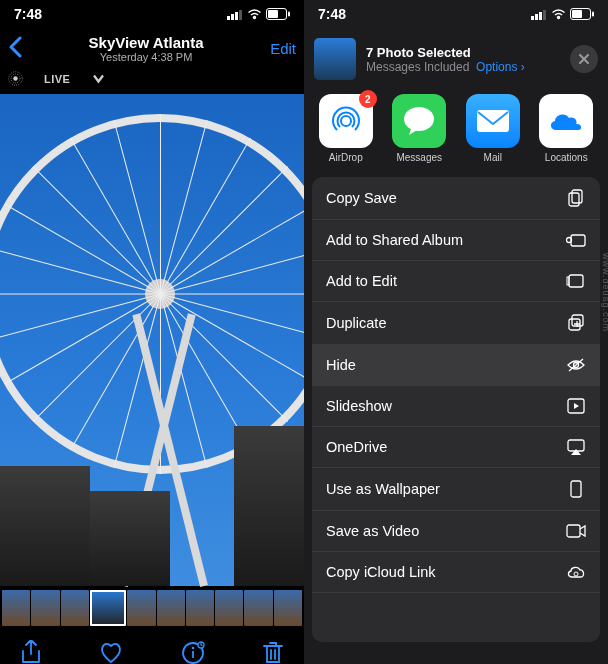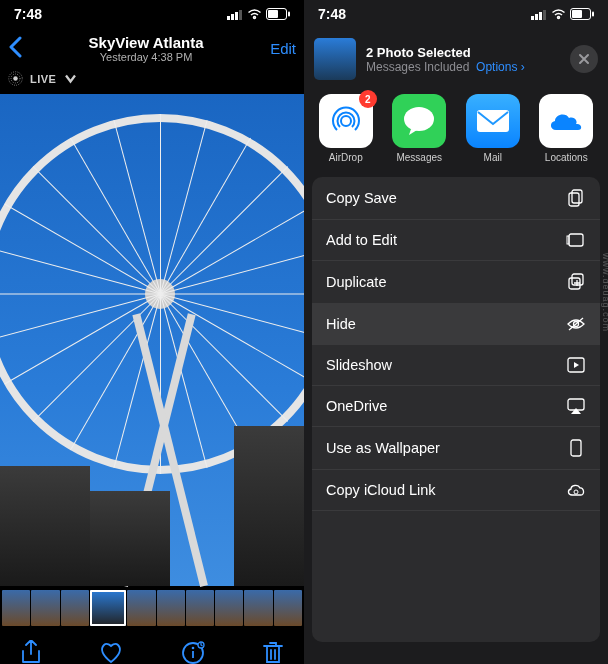--- a/index.html
+++ b/index.html
@@ -21,21 +21,21 @@
 .status svg { display: block; }
 
 
 .lhdr { display: flex; align-items: center; justify-content: flex-end; padding: 6px 8px 2px 8px; }
 .lhdr .back { color: #2e8eff; }
 .lhdr .title { text-align: center; flex: 1; }
 .lhdr .title .t1 { font-size: 15px; font-weight: 600; }
 .lhdr .title .t2 { font-size: 11px; color: #b0b0b0; }
 .lhdr .edit { color: #2e8eff; font-size: 15px; }
 
-.live-badge { display: inline-flex; align-items: center; gap: 7px; margin: 6px 0 0 8px; color: #cfcfcf; font-size: 11px; font-weight: 600; letter-spacing: .5px; }
+.live-badge { display: inline-flex; align-items: center; gap: 21px; margin: 6px 0 0 8px; color: #cfcfcf; font-size: 11px; font-weight: 600; letter-spacing: .5px; }
 .live-badge svg { width: 15px; height: 15px; }
 
 .photo-area { width: 304px; height: 492px; position: relative; margin-top: 4px; }
 .sky { position: absolute; inset: 0; background: linear-gradient(#1a66c2, #2a7cd8 60%, #3e8de0); }
 .wheel { position: absolute; left: -20px; top: 20px; width: 360px; height: 360px; border: 8px solid #e5e5e5; border-radius: 50%; }
 .spoke { position: absolute; left: 50%; top: 50%; width: 1px; height: 180px; background: #eee; transform-origin: top center; }
 .hub { position: absolute; left: 50%; top: 50%; width: 30px; height: 30px; margin-left: -15px; margin-top: -15px; background: #ccc; border-radius: 50%; }
 .leg1,.leg2 { position:absolute; width:8px; height:280px; background:#d9d9d9; bottom:0; }
 .leg1 { left:120px; transform:rotate(14deg); transform-origin: bottom center; }
 .leg2 { left:200px; transform:rotate(-14deg); transform-origin: bottom center; }
@@ -222,21 +222,21 @@
           <rect x="0.5" y="0.5" width="20" height="11" rx="2.5" stroke="#fff" fill="none"></rect>
           <rect x="2" y="2" width="10" height="8" rx="1" fill="#fff"></rect>
           <rect x="22" y="3.5" width="2" height="5" rx="1" fill="#fff"></rect>
         </svg>
     </span>
   </div>
 
   <div class="sheet-header">
     <div class="thumb"></div>
     <div class="info">
-      <div class="l1">2 Photo Selected</div>
+      <div class="l1">7 Photo Selected</div>
       <div>
         <span class="l2">Messages Included</span>
         &nbsp;<span class="opts"><span>Options</span> <span>›</span></span>
       </div>
     </div>
     <div class="close-btn">
       <svg width="12" height="12" viewBox="0 0 12 12">
           <path d="M2 2 L10 10 M10 2 L2 10" stroke="#9a9a9e" stroke-width="2" stroke-linecap="round"></path>
         </svg>
     </div>
@@ -286,20 +286,29 @@
       <div class="action-row">
         <span>Copy Save</span>
         <span class="ic">
           <svg width="18" height="18" viewBox="0 0 18 18">
             <rect x="5" y="1" width="10" height="13" rx="2" stroke="#fff" fill="none" stroke-width="1.3"></rect>
             <rect x="2" y="4" width="10" height="13" rx="2" stroke="#fff" fill="none" stroke-width="1.3"></rect>
           </svg>
         </span>
       </div>
       <div class="action-row">
+        <span>Add to Shared Album</span>
+        <span class="ic">
+          <svg width="20" height="16" viewBox="0 0 20 16">
+            <rect x="5" y="3" width="14" height="11" rx="2" stroke="#fff" fill="none" stroke-width="1.3"></rect>
+            <circle cx="3" cy="8" r="2.5" stroke="#fff" fill="none" stroke-width="1.3"></circle>
+          </svg>
+        </span>
+      </div>
+      <div class="action-row">
         <span>Add to Edit</span>
         <span class="ic">
           <svg width="20" height="16" viewBox="0 0 20 16">
             <rect x="3" y="2" width="14" height="12" rx="2" stroke="#fff" fill="none" stroke-width="1.3"></rect>
             <rect x="1" y="4" width="2" height="8" stroke="#fff" fill="none" stroke-width="1"></rect>
           </svg>
         </span>
       </div>
       <div class="action-row">
         <span>Duplicate</span>
@@ -341,20 +350,29 @@
       </div>
       <div class="action-row">
         <span>Use as Wallpaper</span>
         <span class="ic">
           <svg width="12" height="18" viewBox="0 0 12 18">
             <rect x="1" y="1" width="10" height="16" rx="2" stroke="#fff" fill="none" stroke-width="1.3"></rect>
           </svg>
         </span>
       </div>
       <div class="action-row">
+        <span>Save as Video</span>
+        <span class="ic">
+          <svg width="20" height="14" viewBox="0 0 20 14">
+            <rect x="1" y="1" width="13" height="12" rx="2" stroke="#fff" fill="none" stroke-width="1.3"></rect>
+            <path d="M14 5 L19 2 V12 L14 9" stroke="#fff" fill="none" stroke-width="1.3"></path>
+          </svg>
+        </span>
+      </div>
+      <div class="action-row">
         <span>Copy iCloud Link</span>
         <span class="ic">
           <svg width="20" height="14" viewBox="0 0 20 14">
             <path d="M6 12 C2 12 1 7 5 6 C5 2 12 1 14 5 C18 4 19 12 15 12 Z" stroke="#fff" fill="none" stroke-width="1.3"></path>
             <circle cx="10" cy="9" r="2" stroke="#fff" fill="none" stroke-width="1"></circle>
           </svg>
         </span>
       </div>
       <div class="action-row"></div>
     </div>

